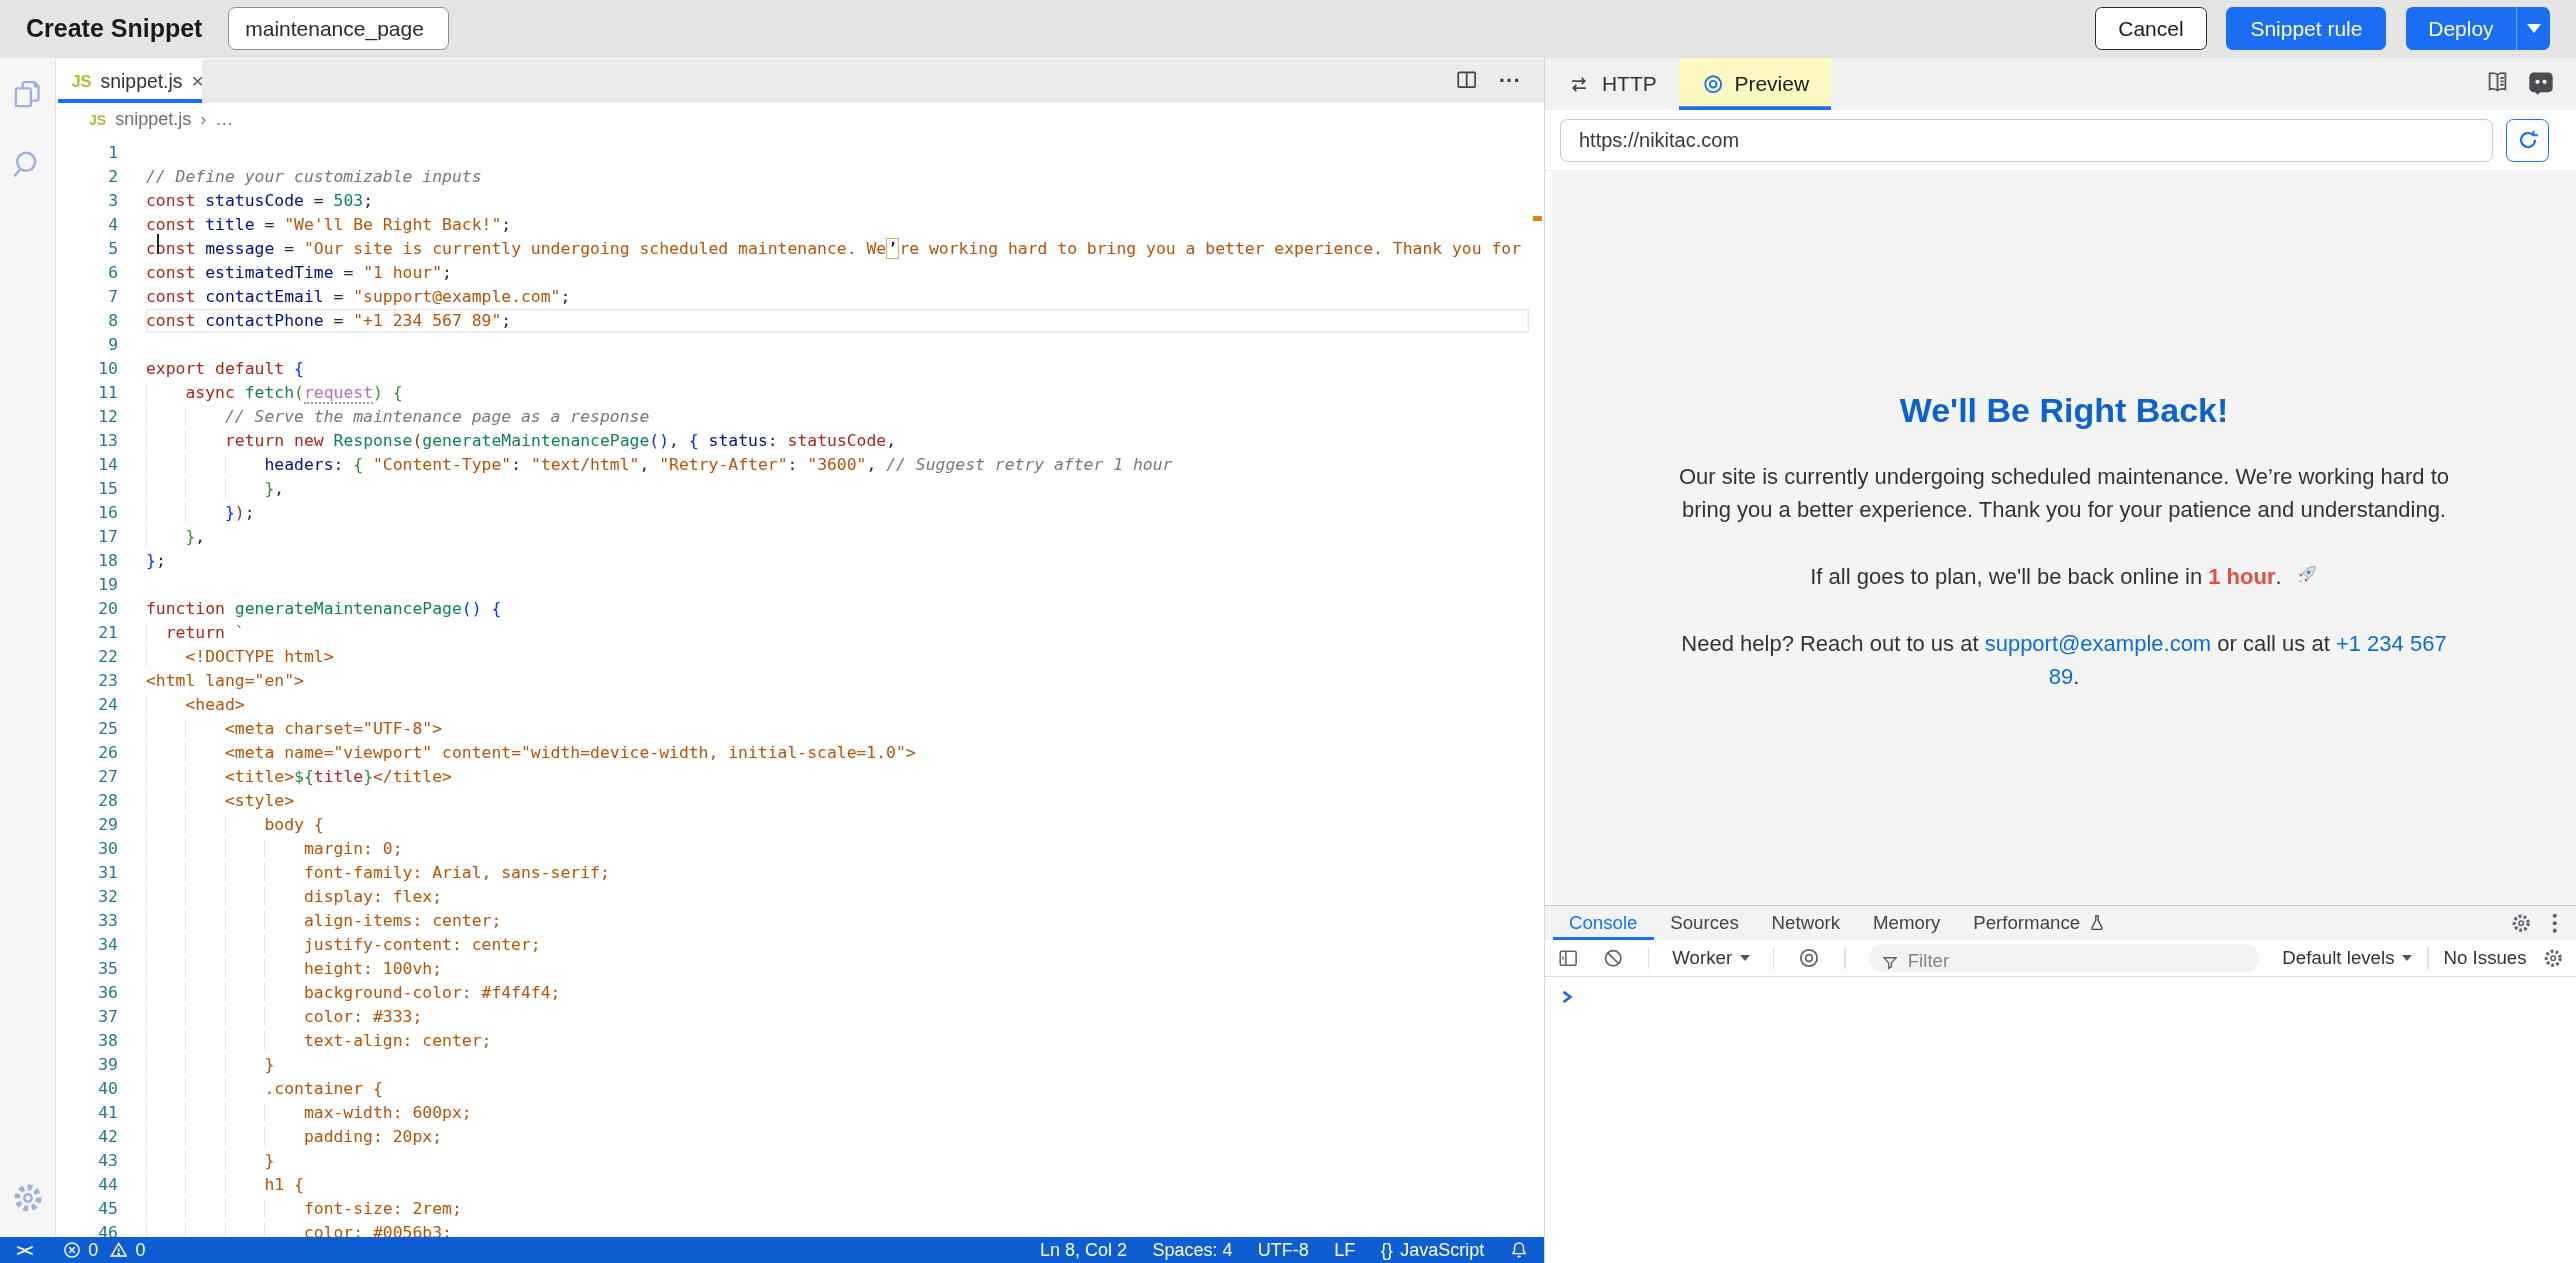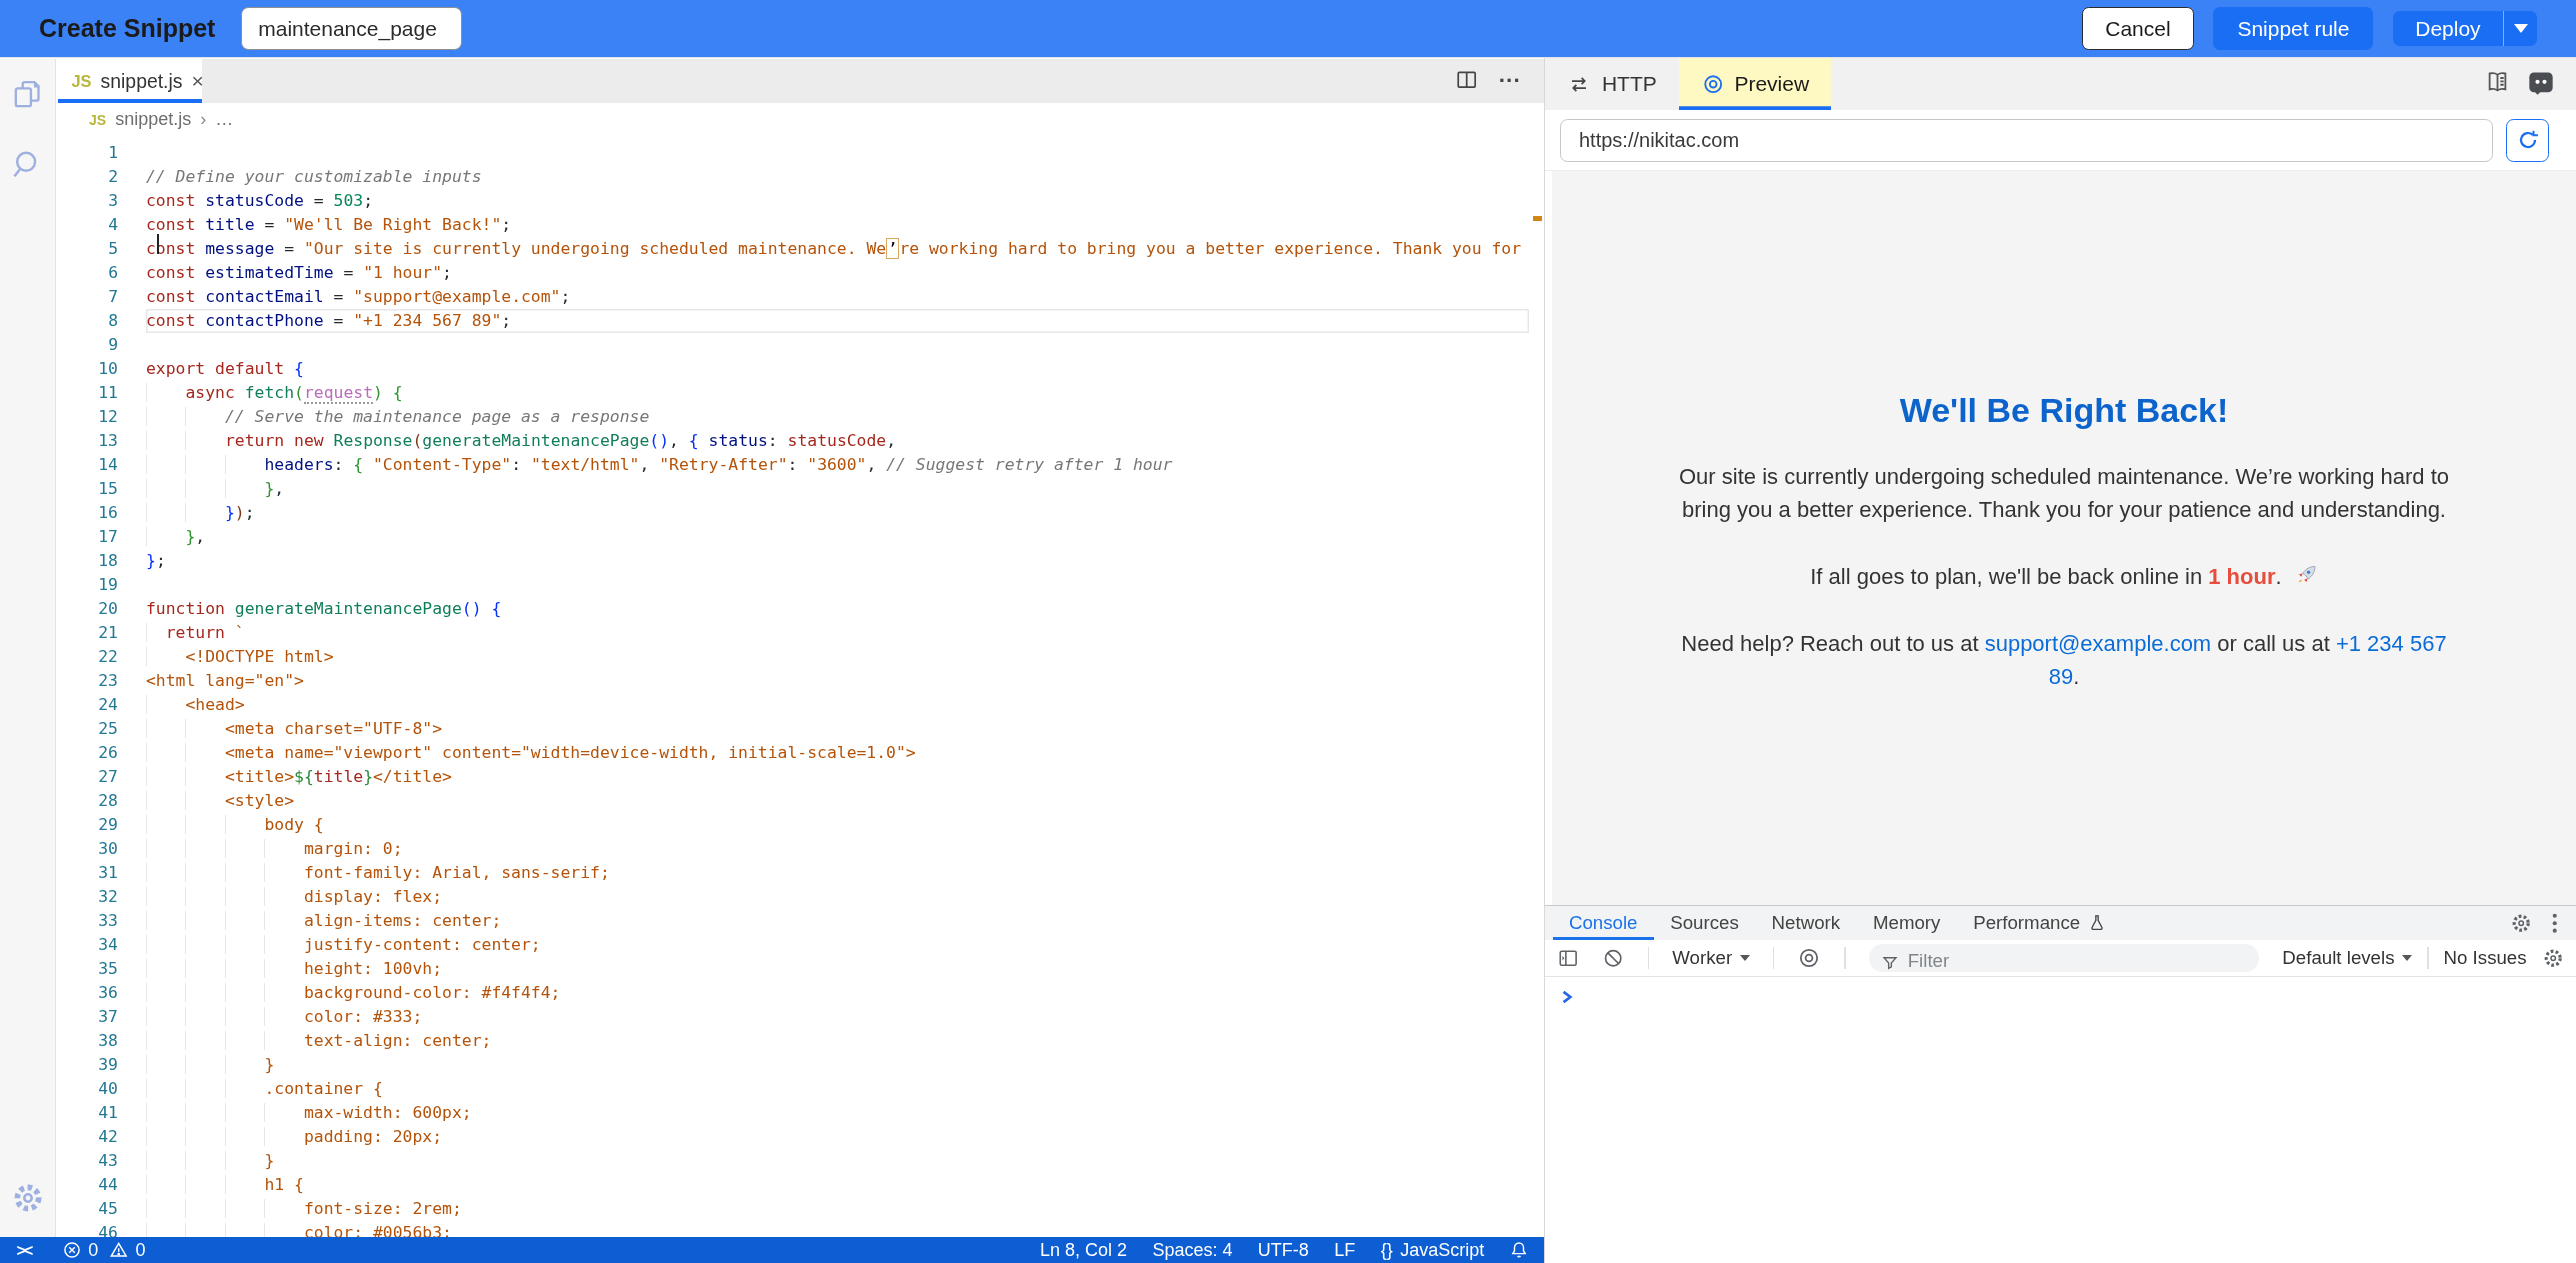--- a/index.html
+++ b/index.html
@@ -1,30 +1,30 @@
 <!DOCTYPE html>
 <html style="font-size:12px"><head>
 <meta charset="utf-8">
 <style>
   * { margin:0; padding:0; box-sizing:border-box; }
   html,body { width:2576px; height:1263px; }
   body { font-family:"Liberation Sans", sans-serif; background:#fff; overflow:hidden; }
   .app { position:relative; width:2576px; height:1263px; background:#fff; }
 
   
-  .topbar { position:absolute; left:0; top:0; right:0; height:58px; background:#3b82f6;
-            border-bottom:1.5px solid #e3e3e3; display:flex; align-items:center; padding:0 39px; }
+  .topbar { position:absolute; left:0; top:0; right:0; height:58px; background:#e5e5e5;
+            border-bottom:1.5px solid #e3e3e3; display:flex; align-items:center; padding:0 26px; }
   .topbar-title { font-size:25px; font-weight:bold; color:#1b1b1b; margin-right:25.4px; }
   .name-input { width:221px; height:43px; border:1.5px solid #8f8f8f; border-radius:7.5px;
                 font-size:21px; color:#2b2b2b; padding:0 16.4px; font-family:"Liberation Sans",sans-serif; }
   .topbar-actions { margin-left:auto; display:flex; align-items:center; gap:19.4px; }
   .btn { height:43px; border-radius:6.7px; font-size:21px; font-family:"Liberation Sans",sans-serif; cursor:pointer; }
   .btn-outline { background:#fff; color:#1b1b1b; border:1.5px solid #2b2b2b; padding:0 22.4px; }
   .btn-blue { background:#1a6ef3; color:#fff; border:none; padding:0 24px; }
-  .deploy-group { display:flex; height:35px; }
+  .deploy-group { display:flex; height:43px; }
   .deploy-main { background:#1a6ef3; color:#fff; border:none; border-radius:6.7px 0 0 6.7px; padding:0 22.4px; font-size:21px; }
   .deploy-caret { width:34px; background:#1a6ef3; border:none; border-left:1.5px solid rgba(255,255,255,.45);
                   border-radius:0 6.7px 6.7px 0; display:flex; align-items:center; justify-content:center; }
   .caret-down { width:0; height:0; border-left:7.5px solid transparent; border-right:7.5px solid transparent; border-top:9px solid #fff; }
 
   
   .activity-bar { position:absolute; left:0; top:59px; width:56px; bottom:26px; background:#f6f6f6;
                   border-right:1.5px solid #e3e3e3; display:flex; flex-direction:column; align-items:center; padding:18px 0; }
   .ab-icon { width:34px; height:34px; margin-bottom:36px; display:flex; align-items:center; justify-content:center; }
   .ab-bottom { margin-top:auto; margin-bottom:4.5px; }

